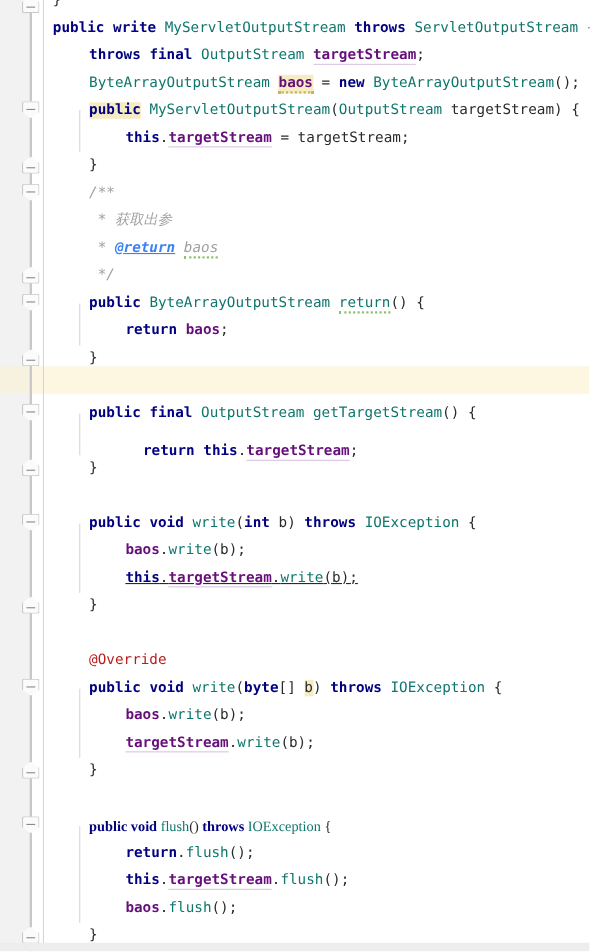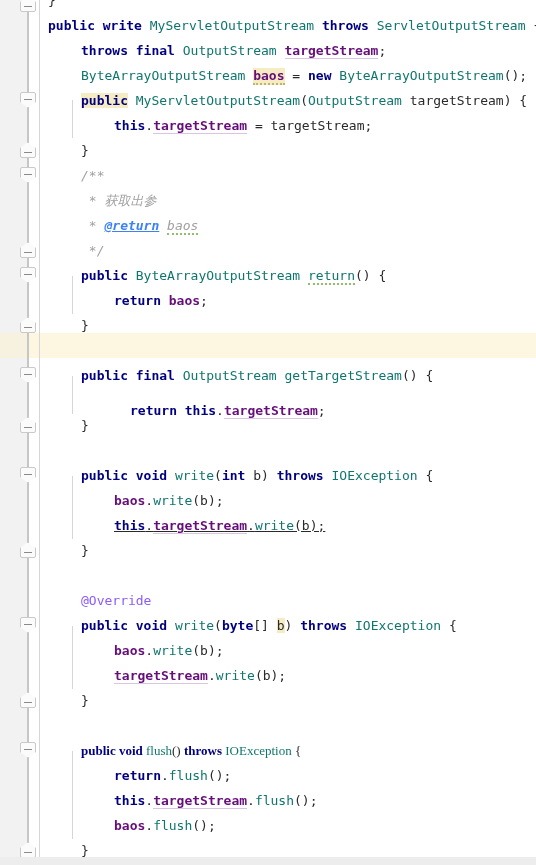--- a/index.html
+++ b/index.html
@@ -95,21 +95,21 @@
     color: #2a2a2a;
   }
 
   
   .kw   { color: #000080; font-weight: bold; }
   .fld  { color: #660e7a; font-weight: bold; }
   .fld-u{ color: #660e7a; font-weight: bold;
           border-bottom: 1px solid #d8c6e0; }
   .typ  { color: #0f766e; }
   .gray { color: #0f766e; }
-  .ann  { color: #8b5cf6; }
+  .ann  { color: #b91c1c; }
   .cmt  { color: #a0a0a0; font-style: italic; }
   .cmt-tag { color: #3b82f6; font-style: italic; font-weight: bold; text-decoration: underline; }
   .plain{ color: #2a2a2a; }
   .punct{ color: #2a2a2a; }
 
   .hl { background: #f5ecc4; }
   .wavy {
     border-bottom: 2px dotted #8fbf6a;
   }
   .wavy-y {

